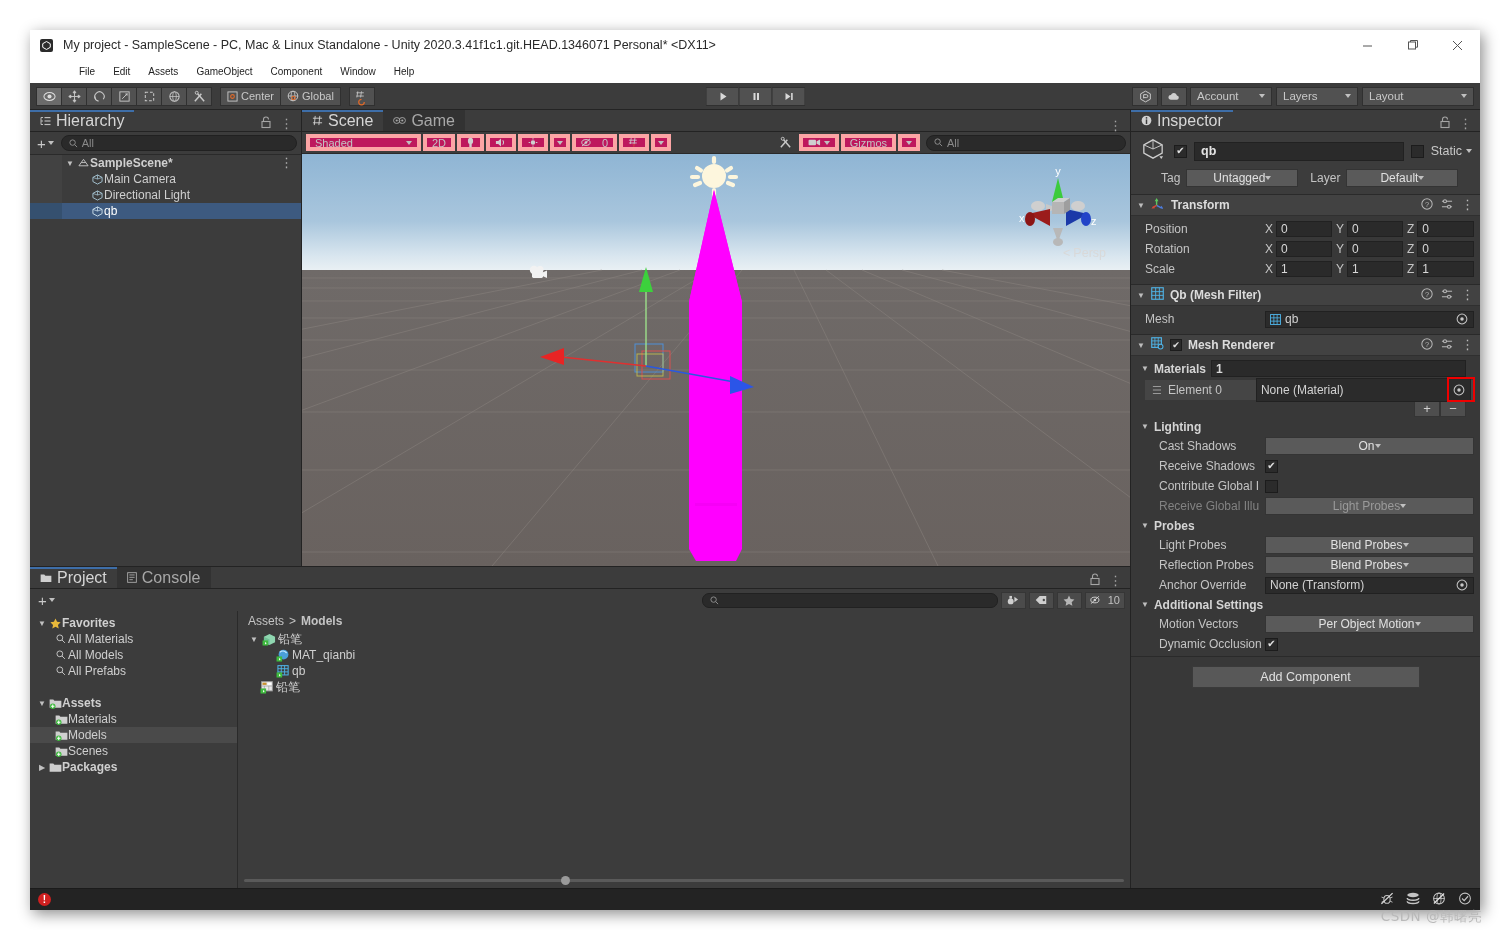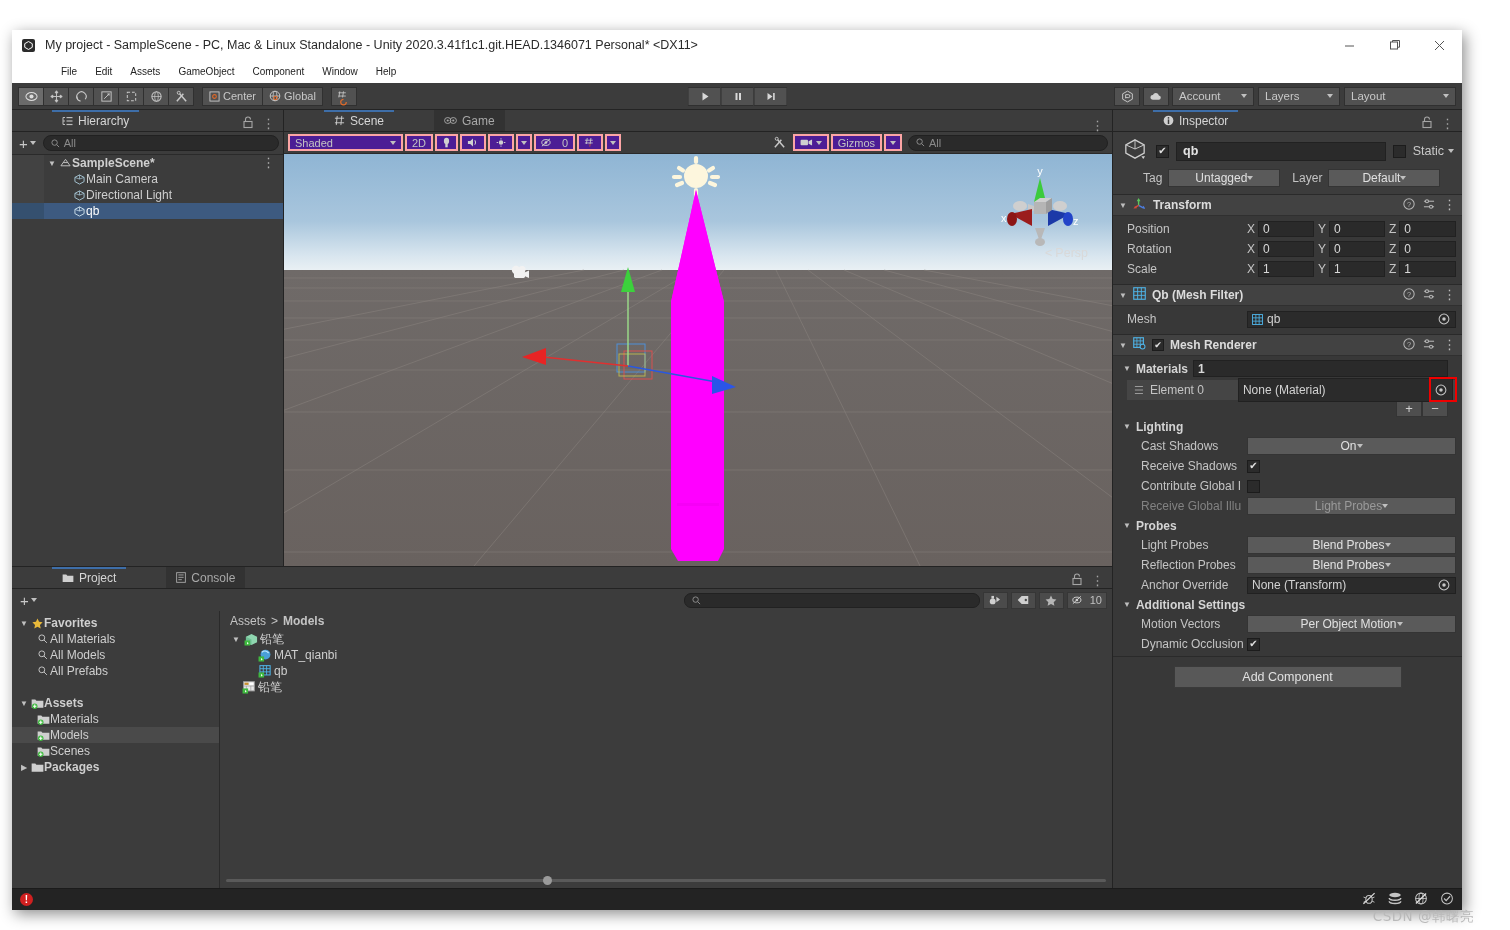--- a/index.html
+++ b/index.html
@@ -5,21 +5,21 @@
   * { box-sizing: border-box; margin:0; padding:0; }
   html,body{ background:#ffffff; }
   body{
     width:1510px; height:930px; position:relative; overflow:hidden;
     font-family:"Liberation Sans", sans-serif;
     font-size:12px; color:#c4c4c4;
     -webkit-font-smoothing:antialiased;
   }
   
   #window{
-    position:absolute; left:12px; top:30px; width:1450px; height:880px;
+    position:absolute; left:30px; top:30px; width:1450px; height:880px;
     background:#3c3c3c; box-shadow:3px 4px 14px rgba(0,0,0,.45);
     display:flex; flex-direction:column; overflow:hidden;
   }
   
   .titlebar{
     height:30px; background:#ffffff; display:flex; align-items:center;
     flex:0 0 30px; position:relative;
   }
   .tb-icon{
     width:13px;height:13px;margin-left:10px;background:#2b2b2b;
@@ -64,21 +64,21 @@
   .leftcol{ width:1100px; display:flex; flex-direction:column; min-width:0; }
   .topzone{ height:456px; display:flex; flex:0 0 456px; min-height:0; }
   
   .panel{ background:#3c3c3c; display:flex; flex-direction:column; min-height:0; min-width:0; }
   .tabstrip{
     height:22px; background:#3c3c3c; display:flex; align-items:flex-end;
     flex:0 0 22px; position:relative; border-bottom:1px solid #232323;
   }
   .tab{
     height:21px; display:flex; align-items:center; gap:5px; padding:0 10px;
-    font-size:12px; color:#a8a8a8; background:#3c3c3c; position:relative;margin-left:40px;
+    font-size:16px; color:#a8a8a8; background:#3c3c3c; position:relative;
   }
   .tab.active{ background:#3c3c3c; color:#d6d6d6; }
   .tab.active::before{
     content:""; position:absolute; left:0; right:0; top:0; height:2px; background:#3e6ea8;
   }
   .tab.inactive{ background:#323232; }
   .tabstrip .strip-right{
     margin-left:auto; display:flex; align-items:center; gap:9px; padding-right:8px; color:#a5a5a5; font-size:12px;
   }
   .kebab{ letter-spacing:0; font-size:13px; line-height:10px; }
@@ -102,21 +102,21 @@
   .hicon{ width:14px; display:flex; align-items:center; justify-content:center; z-index:1;}
   .hlabel{ z-index:1; }
   .hrow .kebab-r{ margin-left:auto; margin-right:8px; color:#b0b0b0; z-index:1;}
   
   .sceneP{ flex:1; min-width:0; background:#3c3c3c; }
   .scene-toolbar{
     height:22px; display:flex; align-items:center; gap:2px; padding:0 4px;
     background:#3c3c3c; flex:0 0 22px; border-bottom:1px solid #2a2a2a;
   }
   .sbtn{
-    height:17px; background:#4c1d95; border:2px solid #fca5a5; color:#c3c3c3;
+    height:17px; background:#be185d; border:4px solid #fca5a5; color:#c3c3c3;
     display:flex; align-items:center; justify-content:center; padding:0 5px; font-size:11px; gap:3px;
   }
   .sdrop{ width:115px; justify-content:space-between; }
   .scene-search{
     height:16px; width:200px; background:#2a2a2a; border:1px solid #212121; border-radius:8px;
     display:flex; align-items:center; padding:0 7px; gap:4px; color:#8a8a8a; font-size:11px; margin-left:4px;
   }
   .viewport{ flex:1; position:relative; overflow:hidden; }
   
   .projectP{ flex:1; border-top:1px solid #232323; min-height:0; }
@@ -199,21 +199,21 @@
   .statusbar{
     height:22px; flex:0 0 22px; background:#232323; display:flex; align-items:center;
     padding:0 8px; gap:7px; border-top:1px solid #1b1b1b;
   }
   .err-icon{ width:13px;height:13px;border-radius:50%;background:#d02020;color:#fff;
     display:flex;align-items:center;justify-content:center;font-size:10px;font-weight:bold;line-height:1;}
   .err-text{ color:#e23b3b; font-size:12px; }
   .status-right{ margin-left:auto; display:flex; align-items:center; gap:12px; color:#b8b8b8; }
   
   .watermark{
-    position:absolute; right:36px; bottom:4px; color:#b9b9b9; font-size:13.5px;
+    position:absolute; right:28px; bottom:4px; color:#b9b9b9; font-size:13.5px;
     letter-spacing:.5px; font-family:"DejaVu Sans", sans-serif;
   }
   svg{ overflow:visible; }
 </style>
 </head>
 <body>
 
 <div id="window">
 
   <div class="titlebar">

